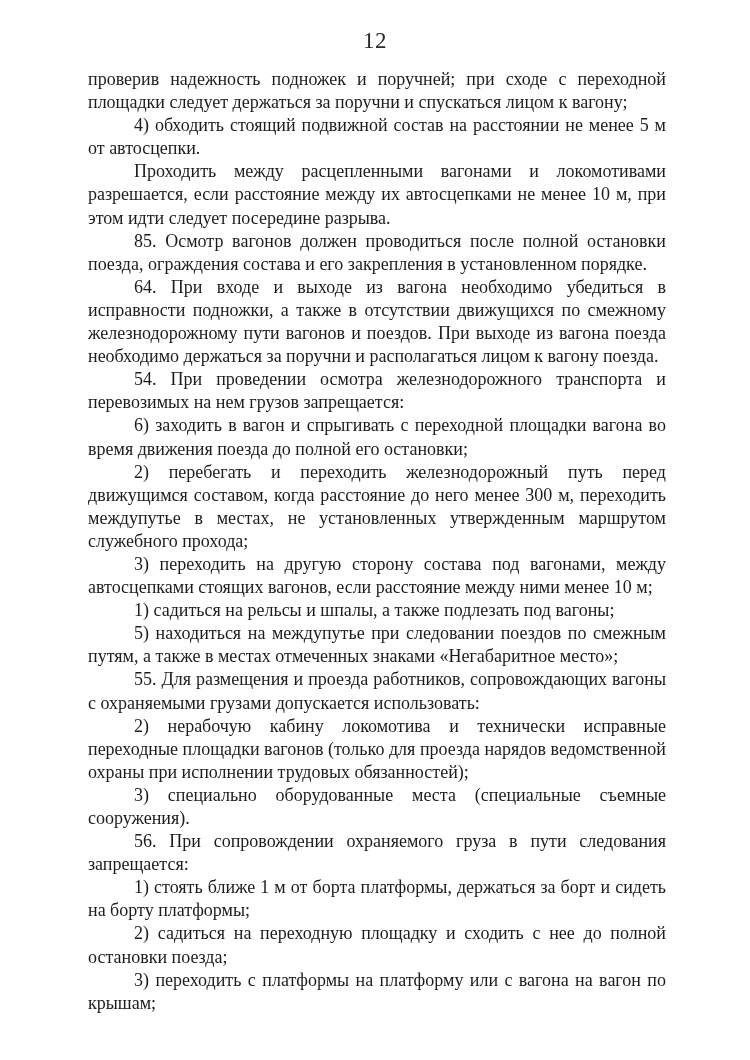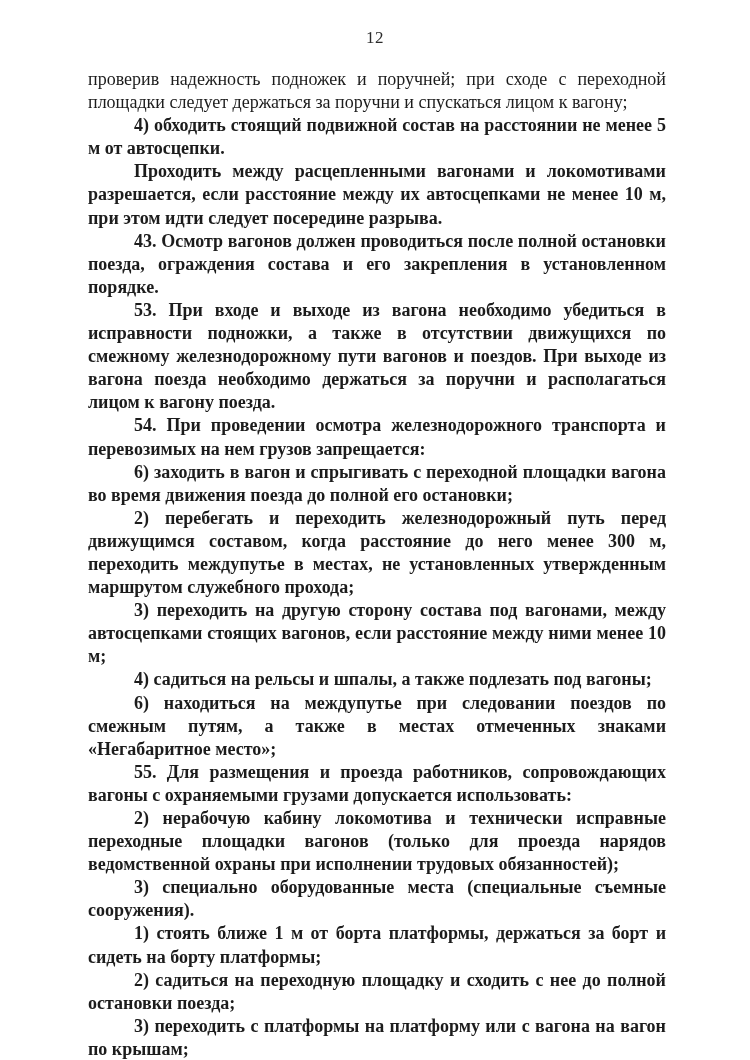--- a/index.html
+++ b/index.html
@@ -20,67 +20,67 @@
     height: 1060px;
     box-sizing: border-box;
     background: #fff;
   }
   .page-number {
     position: absolute;
     top: 28px;
     left: 0;
     width: 750px;
     text-align: center;
-    font-size: 17px;
+    font-size: 23px;
     letter-spacing: 0.5px;
     color: #2b2b2b;
   }
   .body-block {
     position: absolute;
     top: 68px;
     left: 88px;
     width: 578px;
   }
   p.para {
     margin: 0;
     font-size: 18px;
     line-height: 23.1px;
     text-align: justify;
     text-justify: inter-word;
     color: #1c1c1c;
     -webkit-font-smoothing: antialiased;
   }
   p.para.indent {
     text-indent: 46px;
-    font-weight: bold;
   }
   p.para.noindent {
     text-indent: 0;
   }
 </style>
 </head>
 <body>
 
 <div class="page">
 
   <div class="page-number">12</div>
 
   <div class="body-block">
       <p class="para noindent">проверив надежность подножек и поручней; при сходе с переходной площадки следует держаться за поручни и спускаться лицом к вагону;</p>
       <p class="para indent">4) обходить стоящий подвижной состав на расстоянии не менее 5 м от автосцепки.</p>
       <p class="para indent">Проходить между расцепленными вагонами и локомотивами разрешается, если расстояние между их автосцепками не менее 10 м, при этом идти следует посередине разрыва.</p>
-      <p class="para indent">43. Осмотр вагонов должен проводиться после полной остановки поезда, ограждения состава и его закрепления в установленном порядке.</p>
-      <p class="para indent">53. При входе и выходе из вагона необходимо убедиться в исправности подножки, а также в отсутствии движущихся по смежному железнодорожному пути вагонов и поездов. При выходе из вагона поезда необходимо держаться за поручни и располагаться лицом к вагону поезда.</p>
+      <p class="para indent">85. Осмотр вагонов должен проводиться после полной остановки поезда, ограждения состава и его закрепления в установленном порядке.</p>
+      <p class="para indent">64. При входе и выходе из вагона необходимо убедиться в исправности подножки, а также в отсутствии движущихся по смежному железнодорожному пути вагонов и поездов. При выходе из вагона поезда необходимо держаться за поручни и располагаться лицом к вагону поезда.</p>
       <p class="para indent">54. При проведении осмотра железнодорожного транспорта и перевозимых на нем грузов запрещается:</p>
       <p class="para indent">6) заходить в вагон и спрыгивать с переходной площадки вагона во время движения поезда до полной его остановки;</p>
       <p class="para indent">2) перебегать и переходить железнодорожный путь перед движущимся составом, когда расстояние до него менее 300 м, переходить междупутье в местах, не установленных утвержденным маршрутом служебного прохода;</p>
       <p class="para indent">3) переходить на другую сторону состава под вагонами, между автосцепками стоящих вагонов, если расстояние между ними  менее 10 м;</p>
-      <p class="para indent">4) садиться на рельсы и шпалы, а также подлезать под вагоны;</p>
-      <p class="para indent">6) находиться на междупутье при следовании поездов по смежным путям, а также в местах отмеченных знаками «Негабаритное место»;</p>
+      <p class="para indent">1) садиться на рельсы и шпалы, а также подлезать под вагоны;</p>
+      <p class="para indent">5) находиться на междупутье при следовании поездов по смежным путям, а также в местах отмеченных знаками «Негабаритное место»;</p>
       <p class="para indent">55. Для размещения и проезда работников, сопровождающих вагоны с охраняемыми грузами допускается использовать:</p>
       <p class="para indent">2) нерабочую кабину локомотива и технически исправные переходные площадки вагонов (только для проезда нарядов ведомственной охраны при исполнении трудовых обязанностей);</p>
       <p class="para indent">3) специально оборудованные места (специальные съемные сооружения).</p>
+      <p class="para indent">56. При сопровождении охраняемого груза в пути следования запрещается:</p>
       <p class="para indent">1) стоять  ближе  1 м от борта платформы, держаться за борт и сидеть на борту платформы;</p>
       <p class="para indent">2) садиться на переходную площадку и сходить с нее до полной остановки поезда;</p>
       <p class="para indent">3) переходить с платформы на платформу  или с вагона на вагон по крышам;</p>
     </div>
 
 </div>
 
 </body></html>

